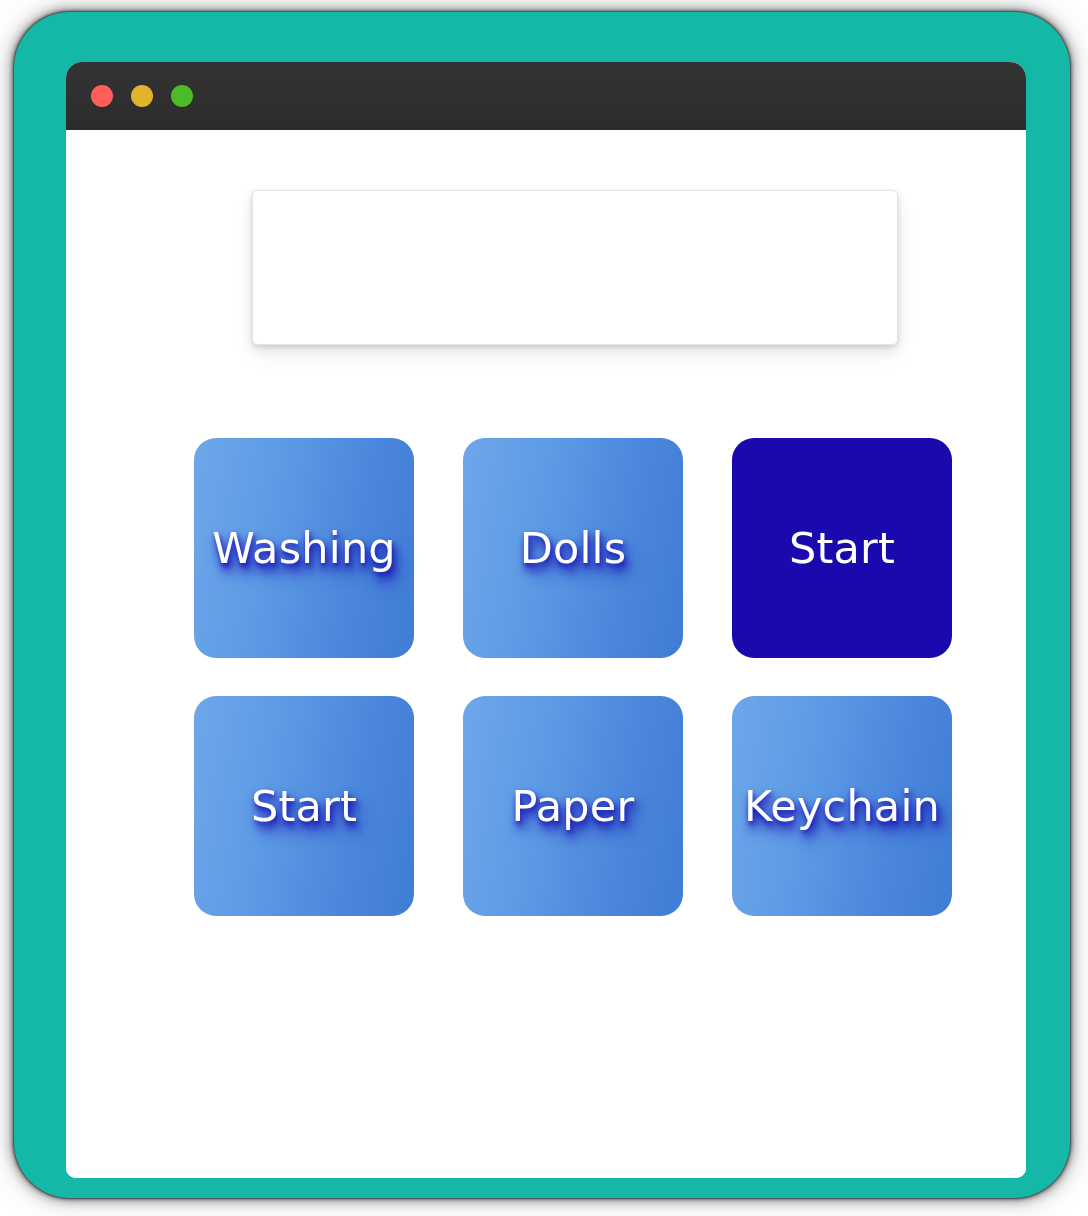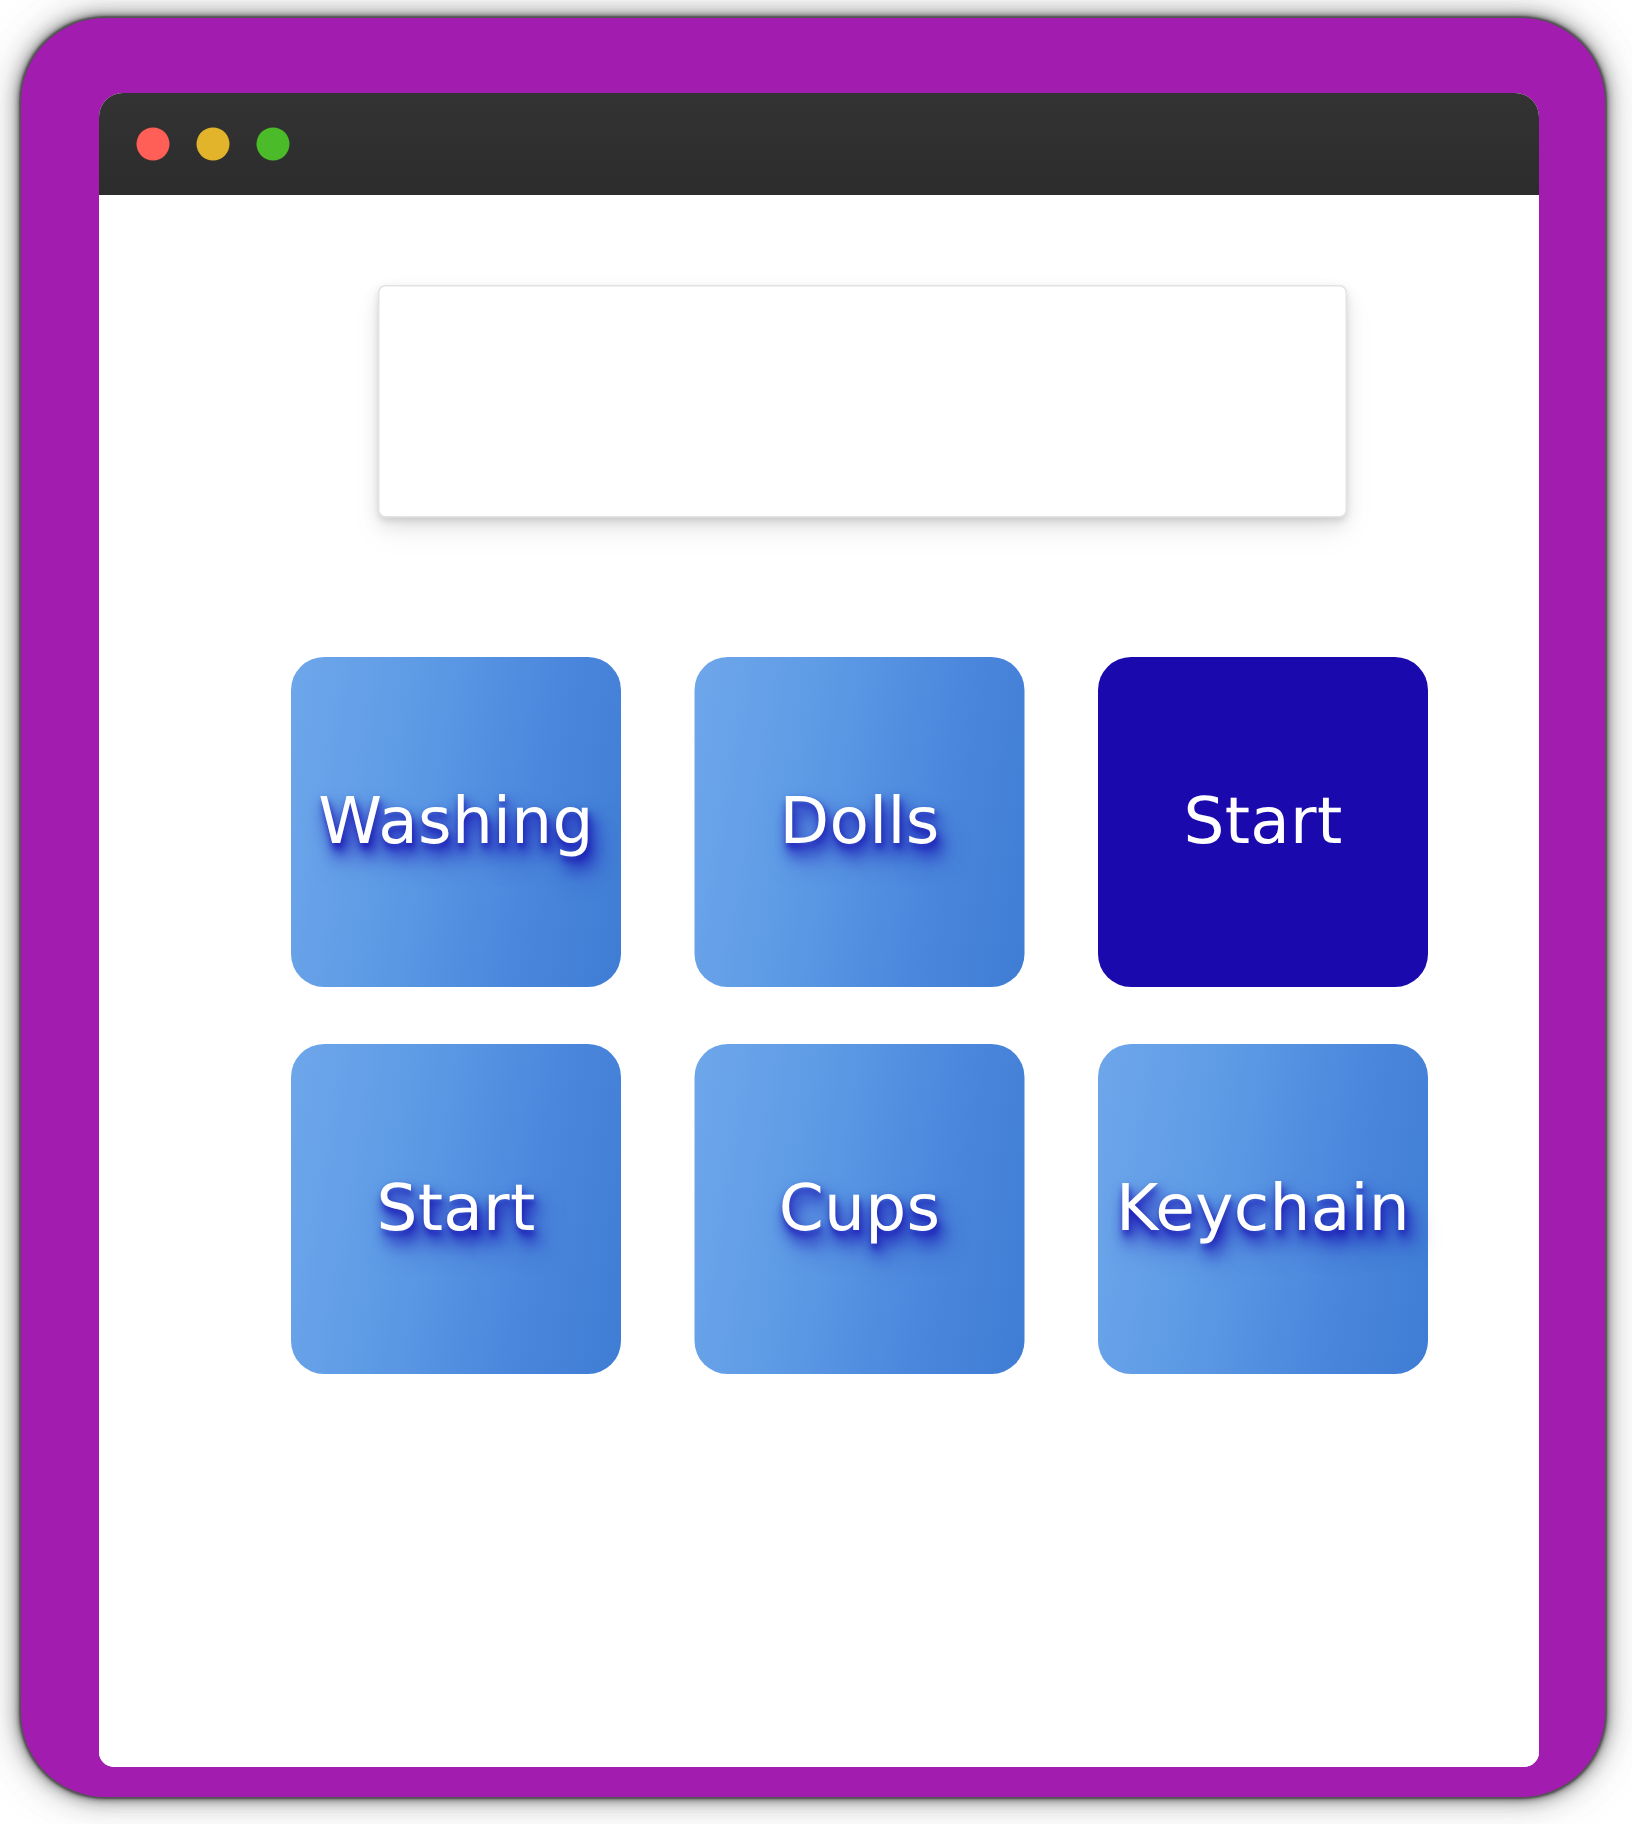--- a/index.html
+++ b/index.html
@@ -16,21 +16,21 @@
     position: relative;
   }
 
   
   #device-frame {
     position: absolute;
     left: 14px;
     top: 12px;
     width: 1056px;
     height: 1186px;
-    background: #a21caf;
+    background: #14b8a6;
     border-radius: 56px;
     box-shadow:
       0 0 1px 1px rgba(75,75,75,0.85),
       0 0 3px 2px rgba(80,80,80,0.55),
       0 0 7px 3px rgba(85,85,85,0.38),
       0 0 13px 5px rgba(90,90,90,0.22),
       0 0 22px 7px rgba(95,95,95,0.12),
       0 0 34px 9px rgba(100,100,100,0.06);
   }
 
@@ -168,21 +168,21 @@
           <button class="tile">
             <span class="tile-label">Dolls</span>
           </button>
           <button class="tile tile-accent">
             <span class="tile-label">Start</span>
           </button>
           <button class="tile">
             <span class="tile-label">Start</span>
           </button>
           <button class="tile">
-            <span class="tile-label">Cups</span>
+            <span class="tile-label">Paper</span>
           </button>
           <button class="tile">
             <span class="tile-label">Keychain</span>
           </button>
         </div>
 
     </div>
   </div>
 </div>
 

